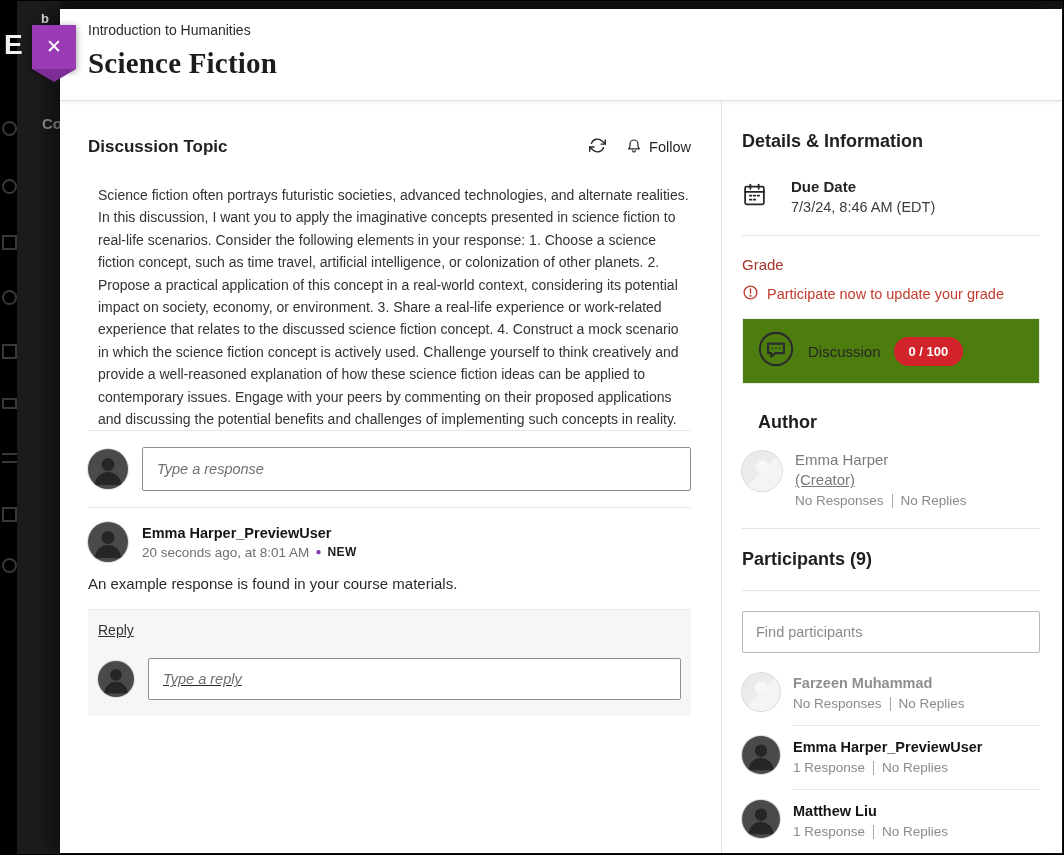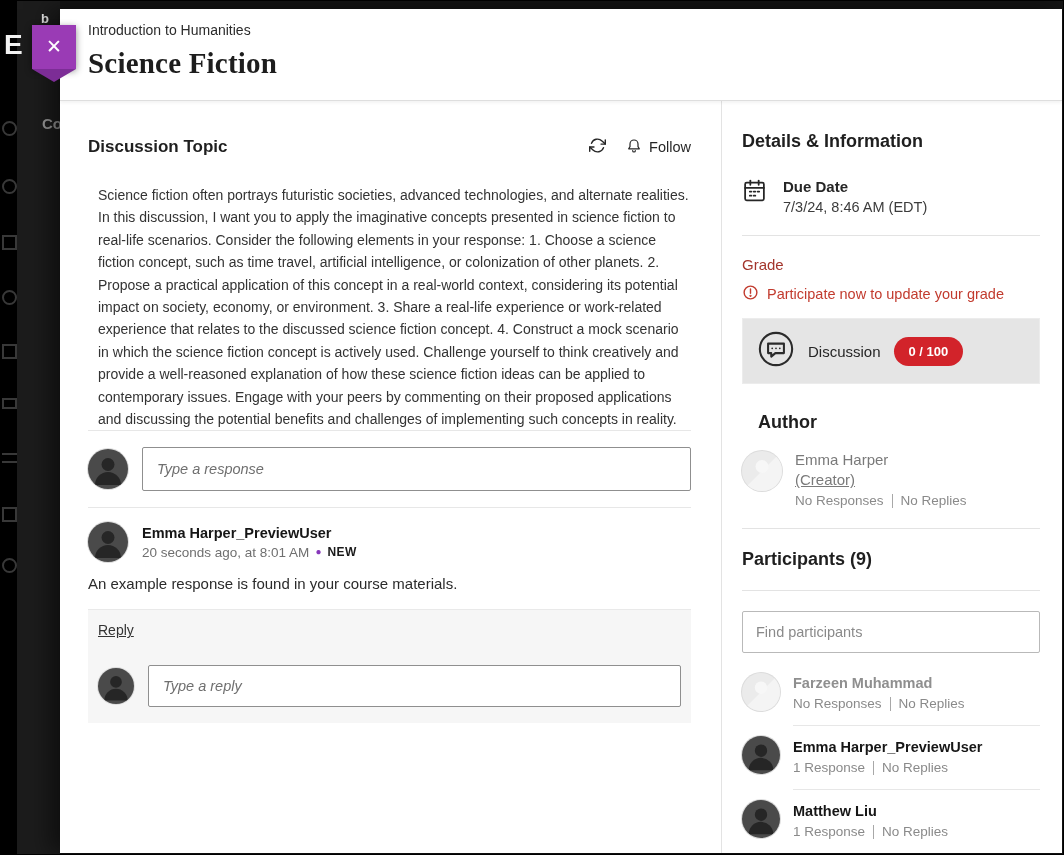--- a/index.html
+++ b/index.html
@@ -56,35 +56,35 @@
   .response { padding-top:14px; }
   .resp-head { display:flex; gap:14px; align-items:center; }
   .resp-name { font-size:14.5px; font-weight:700; color:#161616; margin-bottom:4px; }
   .resp-meta { display:flex; align-items:center; gap:6px; font-size:13.5px; color:#6f6f6f; }
   .new-dot { color:#8637ba; font-size:10px; line-height:1; }
   .new-tag { font-size:12px; font-weight:700; color:#1a1a1a; letter-spacing:.4px; }
   .resp-body { margin-top:13px; font-size:15px; color:#2b2b2b; }
 
   .reply-zone { margin-top:17px; background:#f6f6f6; border-top:1px solid #e9e9e9; padding:11px 10px 16px 10px; }
   .reply-link { font-size:14px; color:#333; text-decoration:underline; cursor:pointer; }
-  .reply-compose { margin-top:26px; padding:0; }
+  .reply-compose { margin-top:19px; padding:0;text-decoration:underline; }
   .reply-compose input { height:42px; }
 
   
   .right { width:341px; flex:0 0 341px; border-left:1px solid #e3e3e3; padding:30px 22px 0 20px; }
   .right h2 { font-size:18px; font-weight:700; color:#1f1f1f; }
   .details-h { margin-bottom:26px; }
-  .due-row { display:flex; gap:16px; align-items:flex-start; }
+  .due-row { display:flex; gap:24px; align-items:center; }
   .due-label { font-size:15px; font-weight:700; color:#262626; margin-bottom:4px; }
   .due-value { font-size:14.5px; color:#3c3c3c; }
   .right .rule { border-top-color:#e3e3e3; margin:20px 0; }
 
   .grade-label { font-size:15px; color:#a3352c; }
   .grade-alert { display:flex; align-items:center; gap:8px; margin-top:11px; font-size:14.5px; color:#c23b2e; cursor:pointer; }
-  .grade-box { margin-top:14px; background:#e5e5e5; border:1px solid #ececec; padding:11px 14px; display:flex; align-items:center; gap:13px; }
+  .grade-box { margin-top:14px; background:#4d7c0f; border:1px solid #ececec; padding:11px 14px; display:flex; align-items:center; gap:13px; }
   .grade-item { font-size:15px; color:#262626; }
   .score-pill { background:#d2232a; color:#fff; font-size:13px; font-weight:700; padding:7px 15px; border-radius:999px; }
 
   .author-h { margin:28px 0 18px 16px; }
   .person-row { display:flex; gap:13px; align-items:flex-start; }
   .p-name { font-size:15px; color:#7a7a7a; }
   .p-role { font-size:15px; color:#7a7a7a; margin-top:3px;text-decoration:underline; }
   .p-stats { display:flex; align-items:flex-end; margin-top:5px; font-size:13.5px; color:#8a8a8a; }
   .vbar { display:inline-block; width:1px; height:14px; background:#a8a8a8; margin:0 8px; }
 

